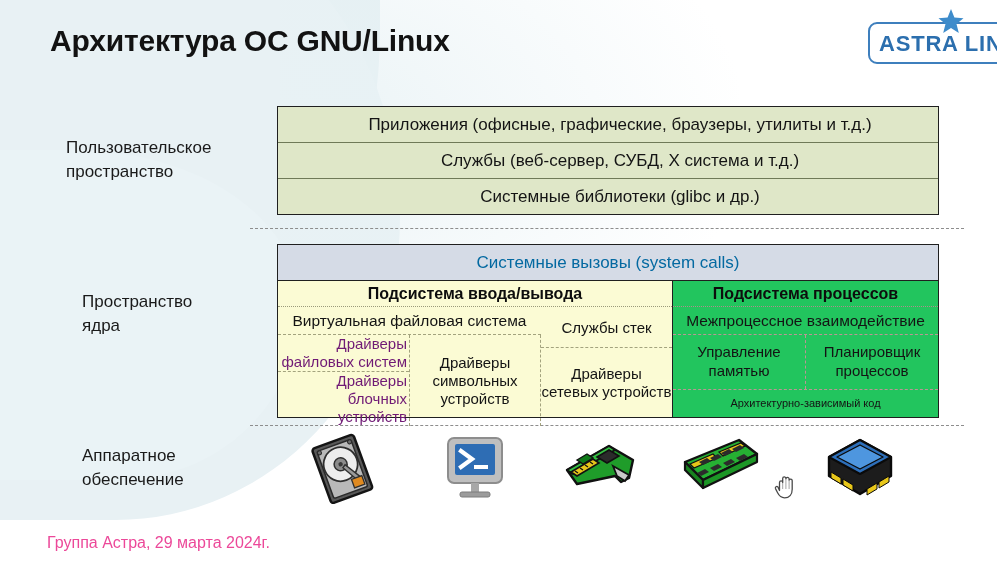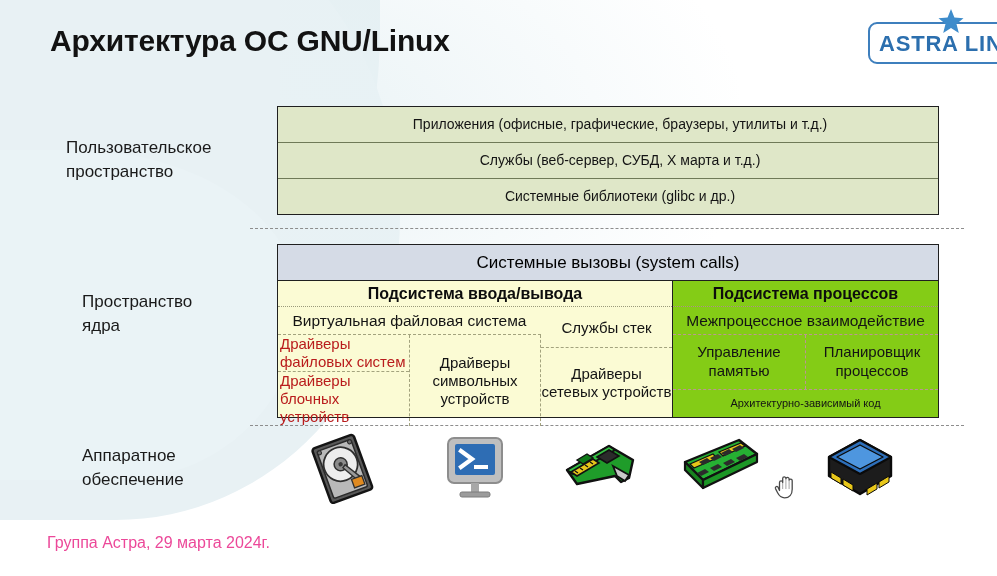--- a/index.html
+++ b/index.html
@@ -131,21 +131,21 @@
     top: 106px;
     width: 662px;
     border: 1.5px solid #1f1f1f;
     box-sizing: border-box;
     background: #dfe7c8;
   }
   #userspace .us-row {
     height: 35px;
     line-height: 35px;
     text-align: center;
-    font-size: 14px;
+    font-size: 17px;
     color: #141414;
     border-bottom: 1px solid #6f7a58;
     background: #dfe7c8;
     white-space: nowrap;
     padding-left: 24px;
   }
   #userspace .us-row:last-child { border-bottom: none; }
 
   
   #kernelspace {
@@ -155,38 +155,38 @@
     width: 662px;
     border: 1.5px solid #1f1f1f;
     box-sizing: border-box;
     background: #ffffff;
   }
   #syscalls {
     height: 35px;
     line-height: 35px;
     text-align: center;
     font-size: 17px;
-    color: #000000;
+    color: #0369a1;
     background: #d5dbe6;
     border-bottom: 1.5px solid #1f1f1f;
     white-space: nowrap;
   }
   #kernel-cols {
     display: flex;
     align-items: stretch;
   }
   #io-subsystem {
     width: 395px;
     background: #fbfbd4;
     border-right: 1.5px solid #1f1f1f;
     box-sizing: border-box;
   }
   #proc-subsystem {
     flex: 1;
-    background: #84cc16;
+    background: #22c55e;
     box-sizing: border-box;
   }
   .sub-head {
     height: 25px;
     line-height: 25px;
     text-align: center;
     font-size: 16px;
     font-weight: bold;
     color: #0d0d0d;
     border-bottom: 1px dotted #9a9a7a;
@@ -222,23 +222,23 @@
     width: 131px;
     display: flex;
     flex-direction: column;
     border-right: 1px dashed #a3a37e;
   }
   .io-cell {
     flex: 1;
     display: flex;
     align-items: center;
     justify-content: center;
-    text-align: left;
+    text-align: right;
     font-size: 15px;
-    color: #b91c1c;
+    color: #701a75;
     line-height: 1.2;
     padding: 0 2px;
     box-sizing: border-box;
   }
   #io-cell-fsdrv { border-bottom: 1px dashed #a3a37e; }
   #io-col-chardev {
     flex: 1;
     display: flex;
     align-items: center;
     justify-content: center;
@@ -378,21 +378,21 @@
   <div class="side-label" id="label-kernel">Пространство
 ядра</div>
   <div class="side-label" id="label-hw">Аппаратное
 обеспечение</div>
 
   <div class="sep" id="sep-1"></div>
   <div class="sep" id="sep-2"></div>
 
   <div id="userspace">
     <div class="us-row">Приложения (офисные, графические, браузеры, утилиты и т.д.)</div>
-    <div class="us-row">Службы (веб-сервер, СУБД, X марта и т.д.)</div>
+    <div class="us-row">Службы (веб-сервер, СУБД, X система и т.д.)</div>
     <div class="us-row">Системные библиотеки (glibc и др.)</div>
   </div>
 
   <div id="kernelspace">
 
     <div id="syscalls">Системные вызовы (system calls)</div>
 
     <div id="kernel-cols">
 
       <div id="io-subsystem">

